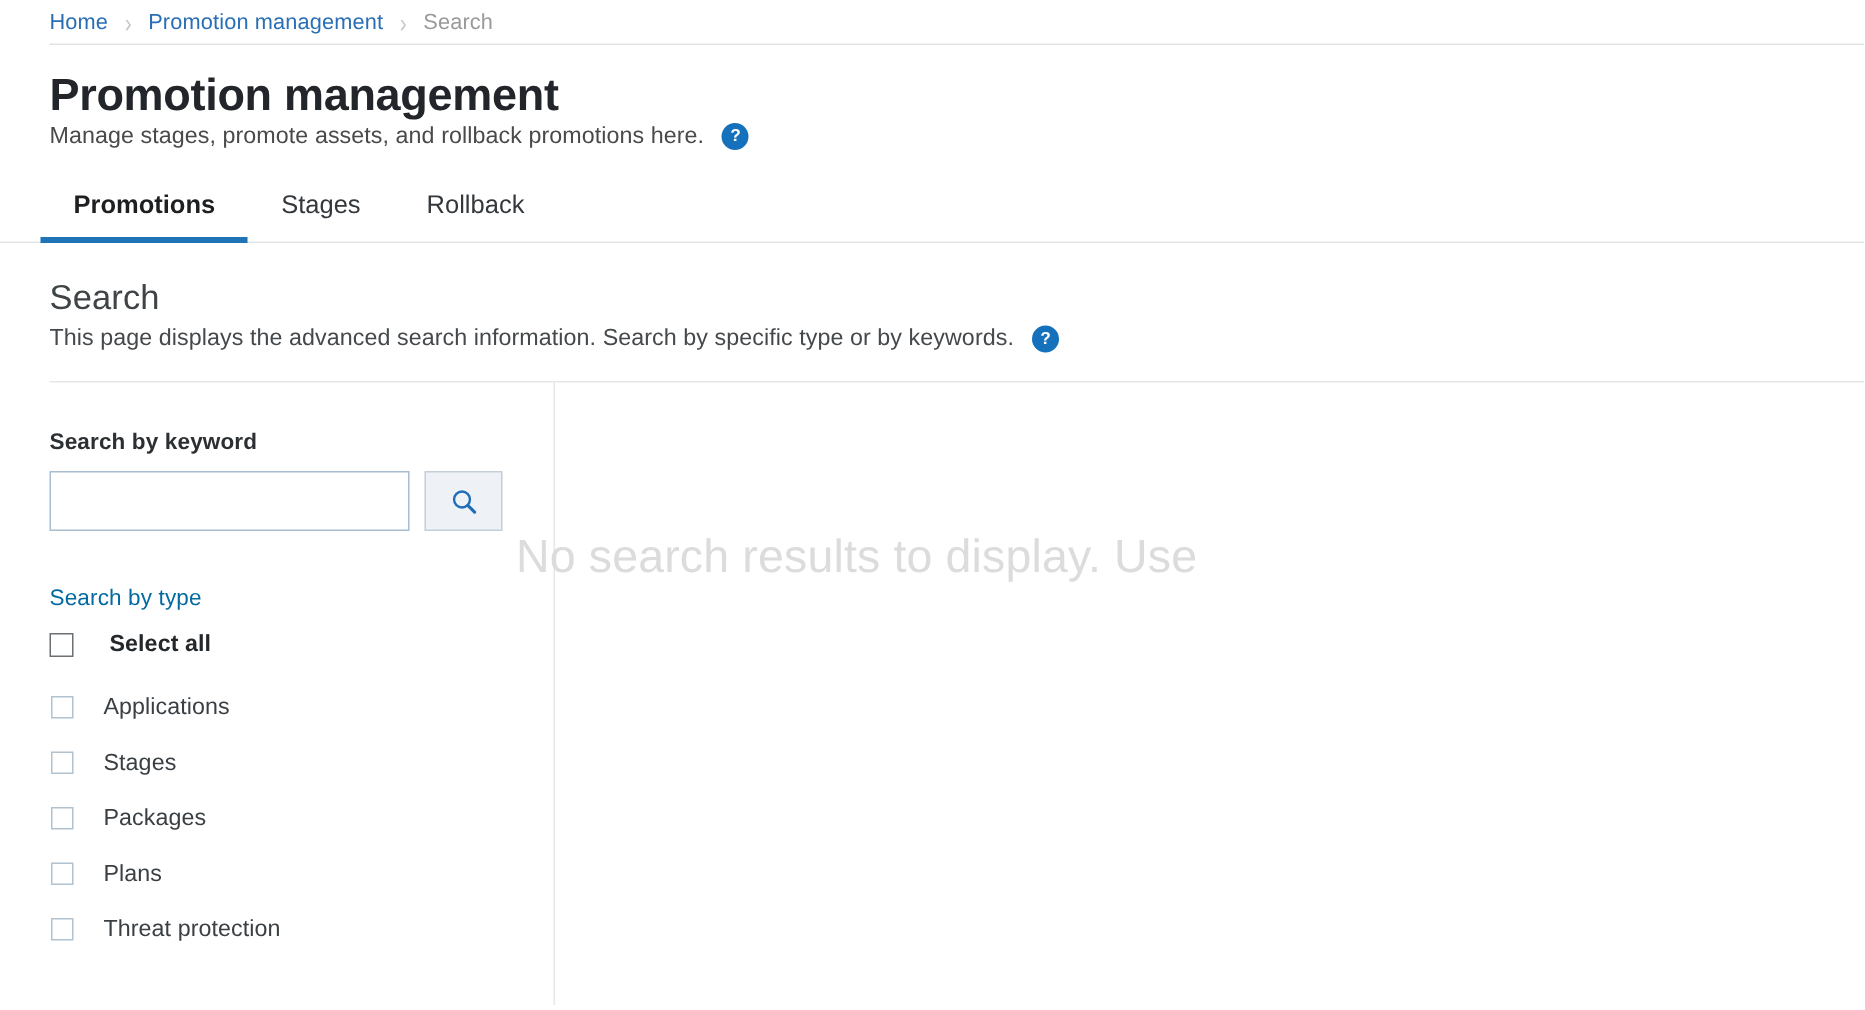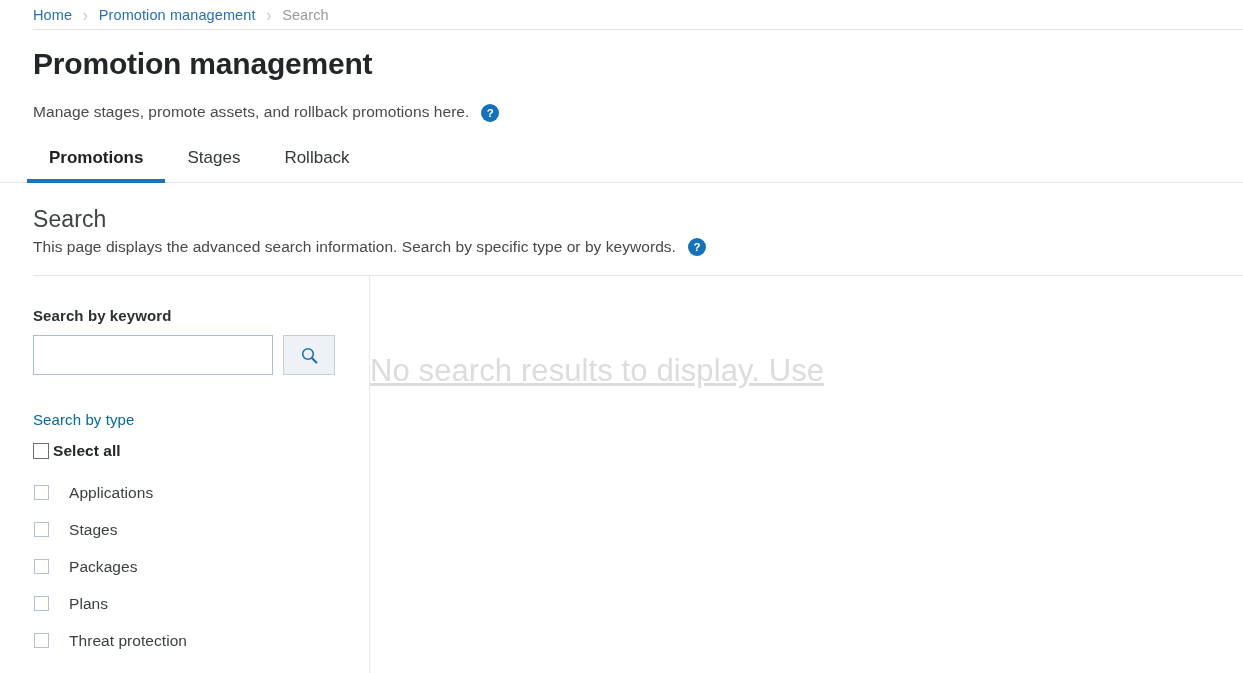--- a/index.html
+++ b/index.html
@@ -56,22 +56,22 @@
   .page-title {
     font-size: 30px;
     font-weight: bold;
     color: #22262a;
     letter-spacing: -0.2px;
     line-height: 34px;
     margin: 0;
   }
   .page-sub-row {
     display: flex;
-    align-items: flex-end;
-    margin-top: 22px;
+    align-items: center;
+    margin-top: 1px;
   }
   .page-sub {
     font-size: 15.5px;
     color: #4a4a4a;
     letter-spacing: .05px;
   }
 
   .help-icon {
     width: 16px;
     height: 16px;
@@ -239,34 +239,33 @@
   .cb-text {
     font-size: 15.5px;
     color: #3a3f43;
     margin-left: 20px;
     letter-spacing: .05px;
     white-space: nowrap;
   }
   .select-all .cb-text {
     font-weight: bold;
     color: #24282b;
-    margin-left: 4px;
+    margin-left: 24px;
   }
 
   
   .empty-state {
     position: absolute;
-    left: 370px;
+    left: 344px;
     top: 353px;
     font-size: 31px;
     color: #dcdcdc;
     white-space: nowrap;
     letter-spacing: .1px;
     line-height: 36px;
-    text-decoration: underline;
   }
 </style>
 </head>
 <body>
 
 <div class="breadcrumb-bar">
   <span class="crumb">Home</span>
   <span class="crumb-sep">›</span>
   <span class="crumb">Promotion management</span>
   <span class="crumb-sep">›</span>

